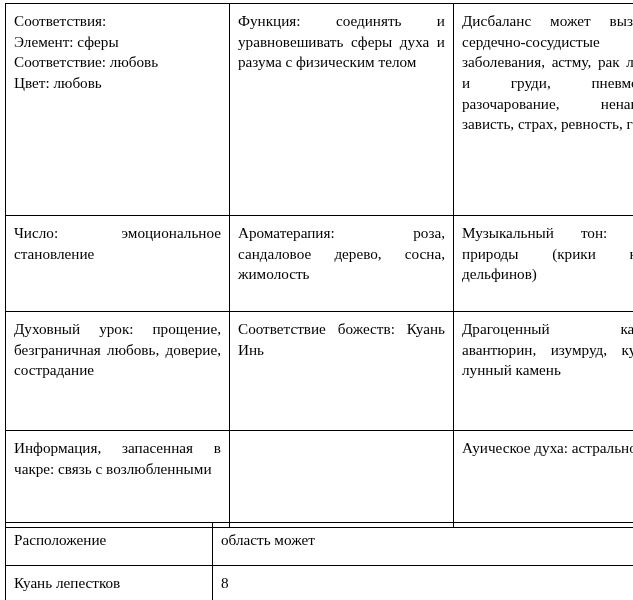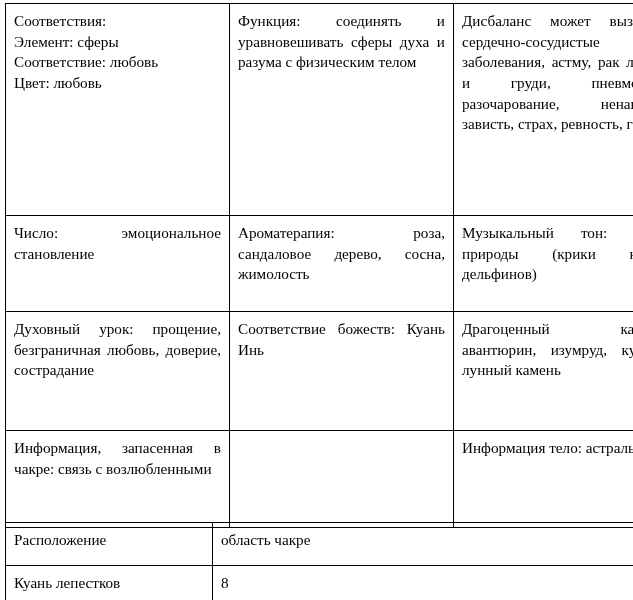--- a/index.html
+++ b/index.html
@@ -136,35 +136,35 @@
       </tr>
 
       <tr class="r4">
         <td class="col-a cell">
           <span class="lbl">Информация, запасенная в чакре:</span><span class="val"> связь с возлюбленными</span>
         </td>
         <td class="col-b cell empty-cell">
           <span class="val"></span>
         </td>
         <td class="col-c cell">
-          <span class="lbl">Информация тело:</span><span class="val"> астральное</span>
+          <span class="lbl">Ауическое духа:</span><span class="val"> астральное</span>
         </td>
       </tr>
 
     </tbody>
   </table>
 
   <table class="grid bottom-table">
     <tbody>
       <tr>
         <td class="bcol-a">
           <span class="lbl">Расположение</span>
         </td>
         <td class="bcol-b">
-          <span class="val">область чакре</span>
+          <span class="val">область может</span>
         </td>
       </tr>
       <tr>
         <td class="bcol-a">
           <span class="lbl">Куань лепестков</span>
         </td>
         <td class="bcol-b">
           <span class="val">8</span>
         </td>
       </tr>

